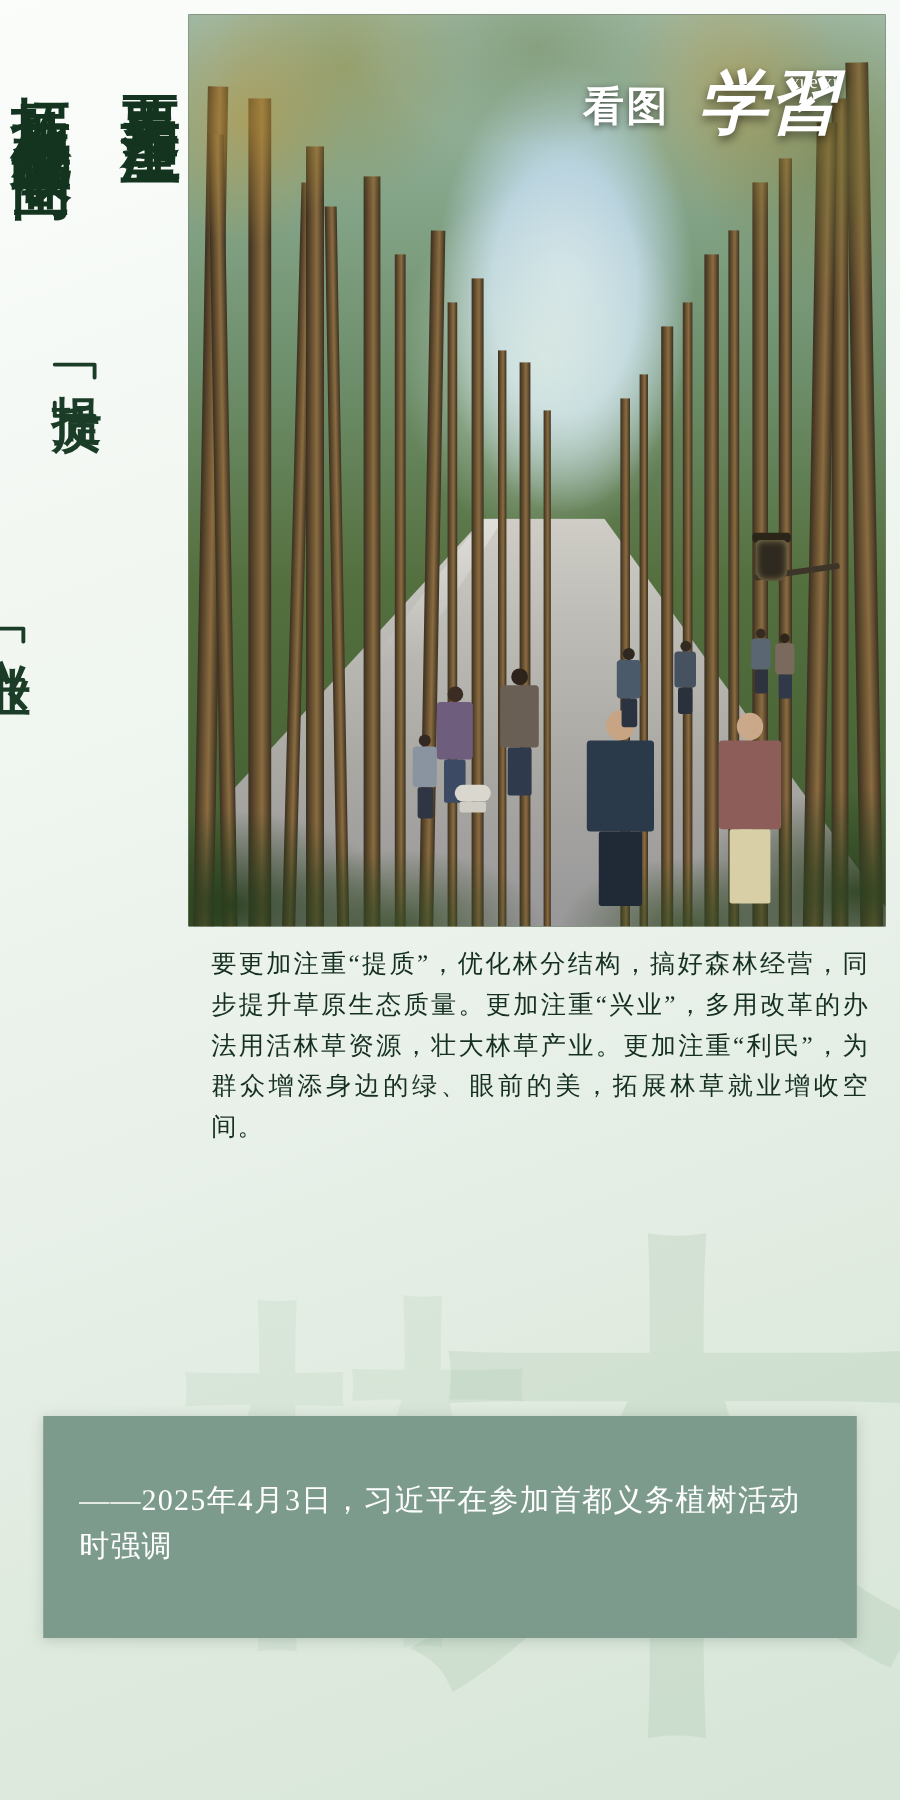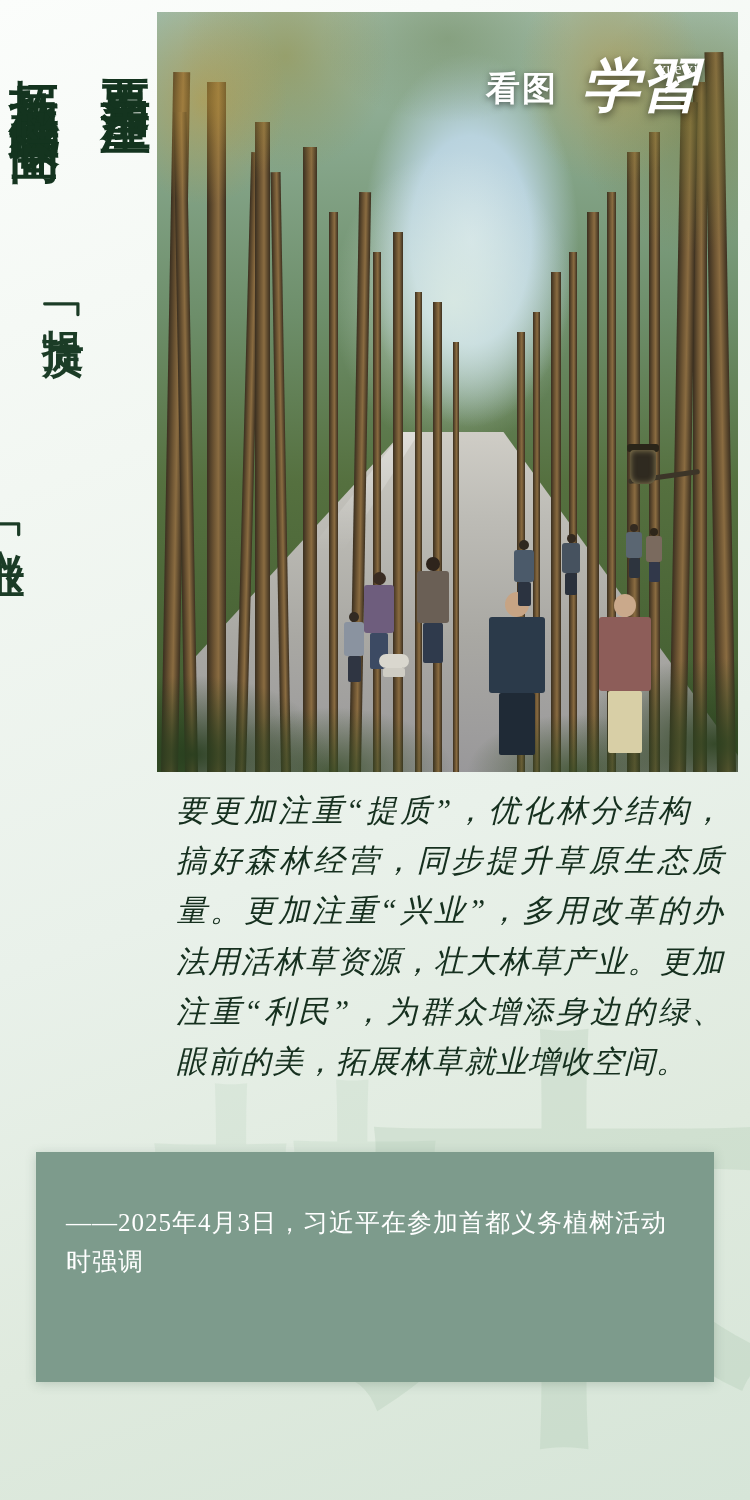--- a/index.html
+++ b/index.html
@@ -146,32 +146,31 @@
     white-space:nowrap;
   }
   .vcol.c1{font-size:50px;margin-right:4px;margin-top:0;color:#14341f;}
   .vcol.c2{font-size:50px;margin-right:10px;margin-top:0;color:#14341f;}
   .vcol.c3{font-size:42px;margin-right:14px;margin-top:250px;color:#1b3c26;}
   .vcol.c4{font-size:42px;margin-right:14px;margin-top:470px;color:#1b3c26;}
 
   
   .quote{
     position:absolute;left:176px;top:786px;width:548px;
-    font-size:31px;line-height:1.62;
+    font-size:21px;line-height:1.62;
     color:#16301f;
     letter-spacing:1px;
     text-align:justify;
     font-family:"Liberation Serif","DejaVu Serif",serif;
-    font-style:italic;
   }
 
   
   .source{
-    position:absolute;left:36px;top:1152px;
-    width:678px;height:230px;
+    position:absolute;left:36px;top:1180px;
+    width:678px;height:185px;
     background:#7d9b8c;
     box-shadow:0 2px 10px rgba(70,100,85,.25);
   }
   .source .inner{
     position:absolute;left:30px;right:26px;top:52px;
     color:#ffffff;font-size:25px;line-height:1.55;letter-spacing:1px;
     font-family:"Liberation Serif","DejaVu Serif",serif;
   }
 
   

